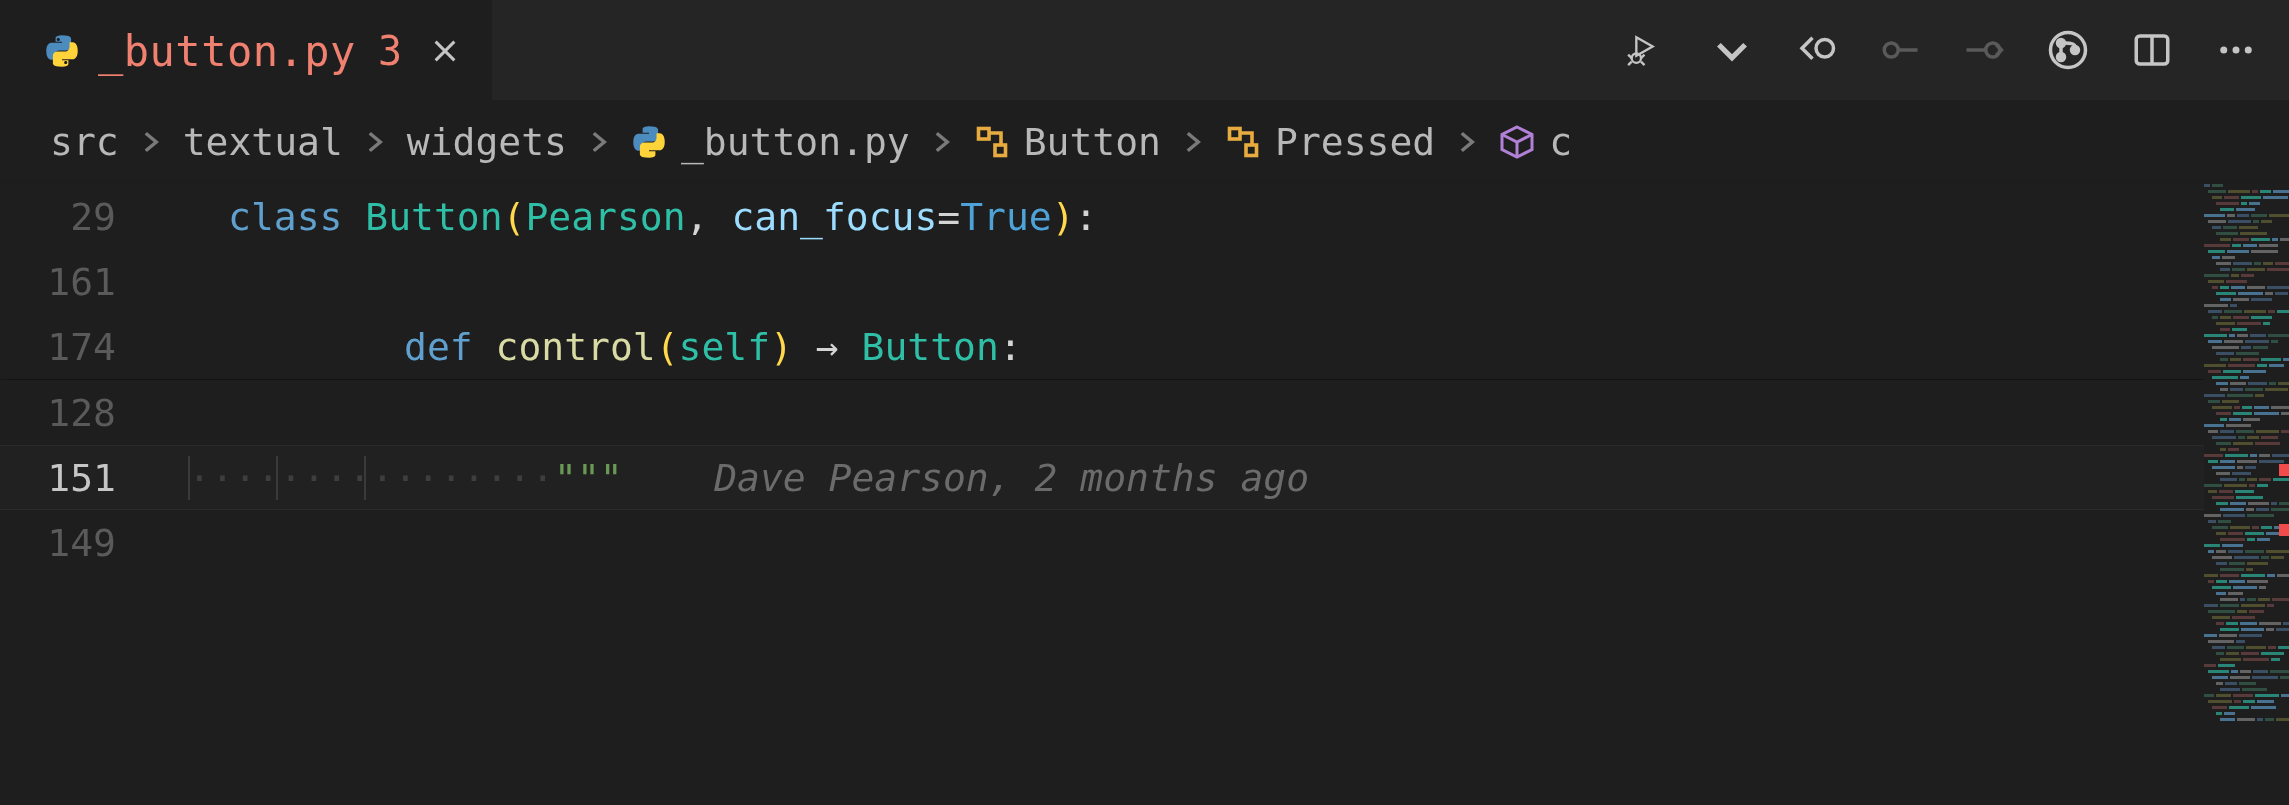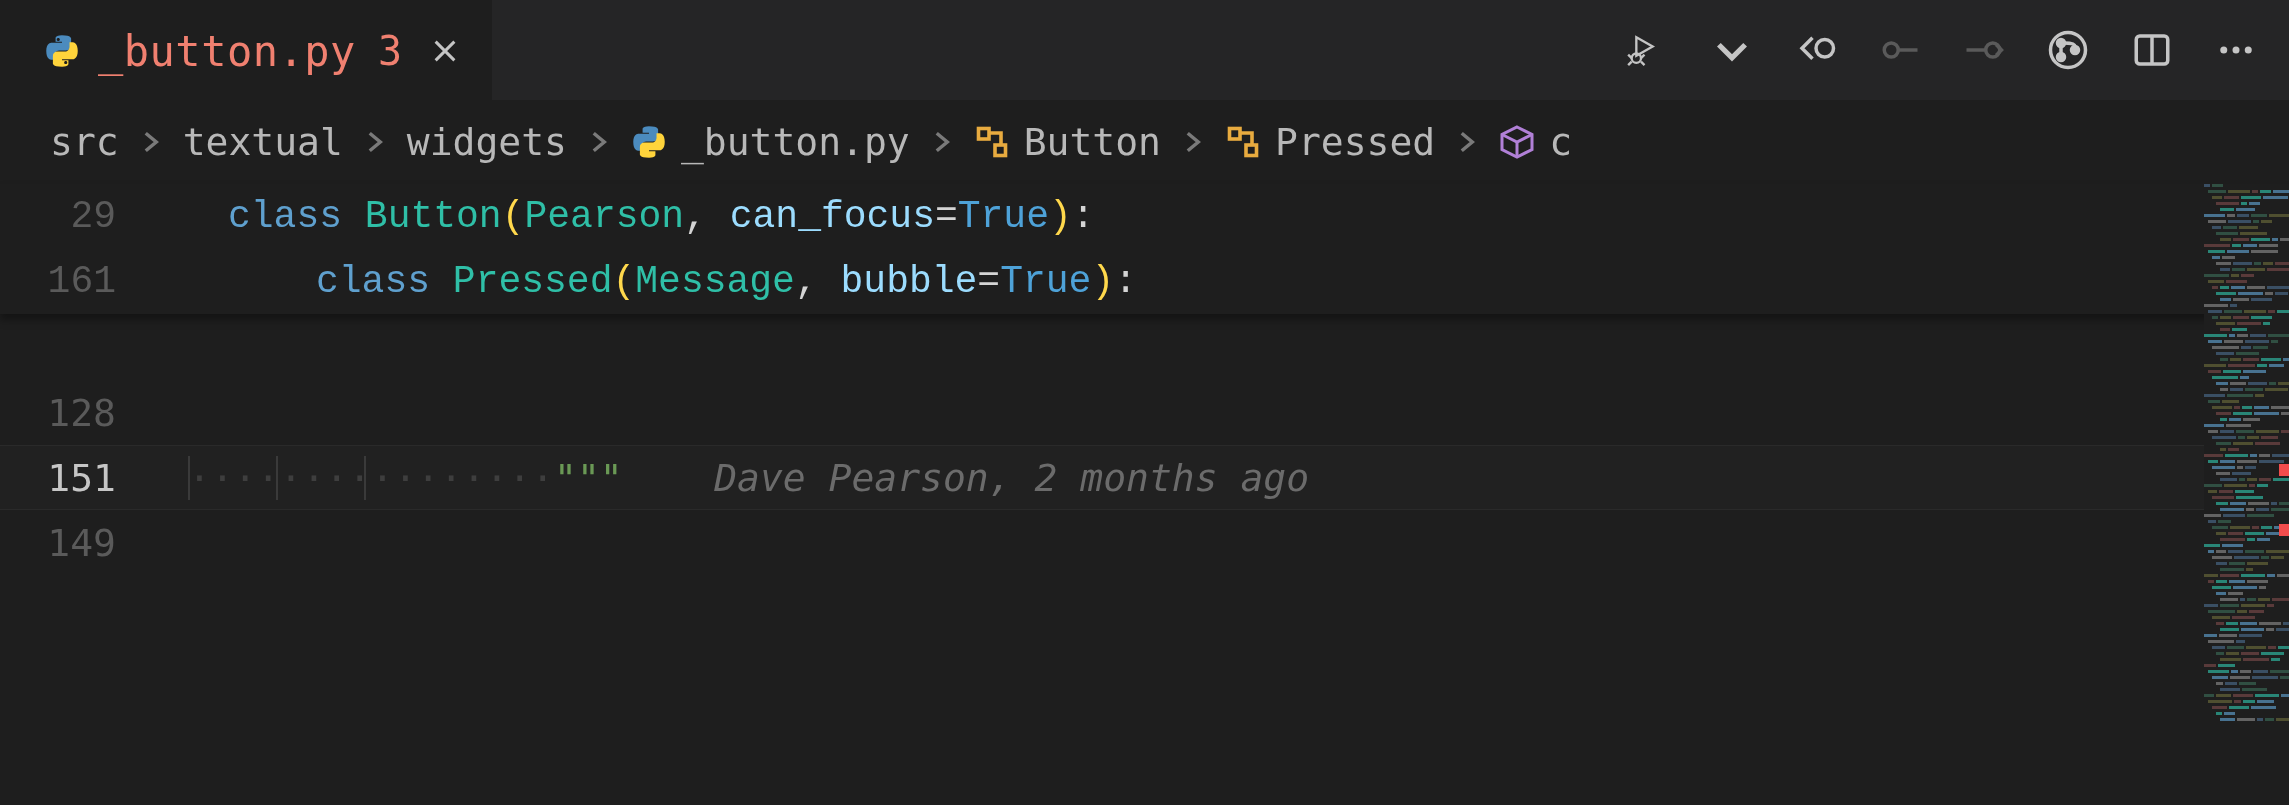--- a/index.html
+++ b/index.html
@@ -81,21 +81,20 @@
   .breadcrumb .crumb { display:flex; align-items:center; gap: 14px; }
   .breadcrumb .crumb .cicon svg { width: 36px; height: 36px; display:block; }
   .crumb-text { color: #b8b8b8; }
 
   
   .sticky {
     position: absolute;
     top: 184px; left: 0; right: 0;
     background: #1e1e1e;
     box-shadow: 0 6px 8px rgba(0,0,0,0.35);
-    font-family: Liberation Mono, monospace;
   }
   .editor-body {
     position: absolute;
     top: 380px; left: 0; right: 0; bottom: 0;
     background: #1e1e1e;
   }
 
   .line {
     display: flex;
     align-items: center;
@@ -336,21 +335,24 @@
   </span>
 </div>
 
 <div class="sticky" id="sticky-region">
       <div class="line">
     <div class="gutter">29</div>
     <div class="code" style="padding-left:88px"><span class="kw">class </span><span class="cls">Button</span><span class="par">(</span><span class="cls">Pearson</span><span class="punct">, </span><span class="param">can_focus</span><span class="punct">=</span><span class="const">True</span><span class="par">)</span><span class="punct">:</span></div>
   </div>
       <div class="line">
     <div class="gutter">161</div>
-    <div class="code" style="padding-left:176px"><span class="kw">class </span><span class="cls">Pressed</span><span class="par">(</span><span class="cls">Message</span><span class="punct">, </span><span class="param">bubble</span><span class="punct">=</span><span class="const">True</span><span class="par">)</span><span class="punct">:</span></div>
+  </div>
+      <div class="line">
+    <div class="gutter">174</div>
+    <div class="code" style="padding-left:264px"><span class="kw">def </span><span class="fn">control</span><span class="par">(</span><span class="cls">self</span><span class="par">)</span><span class="arrow"> → </span><span class="cls">Button</span><span class="punct">:</span></div>
   </div>
     </div>
 
 <div class="editor-body" id="editor-body">
       <div class="line">
     <div class="gutter ">128</div>
   </div>
       <div class="current-line-bg" style="top:65px"></div>
       <div class="line">
     <div class="gutter active">151</div>

